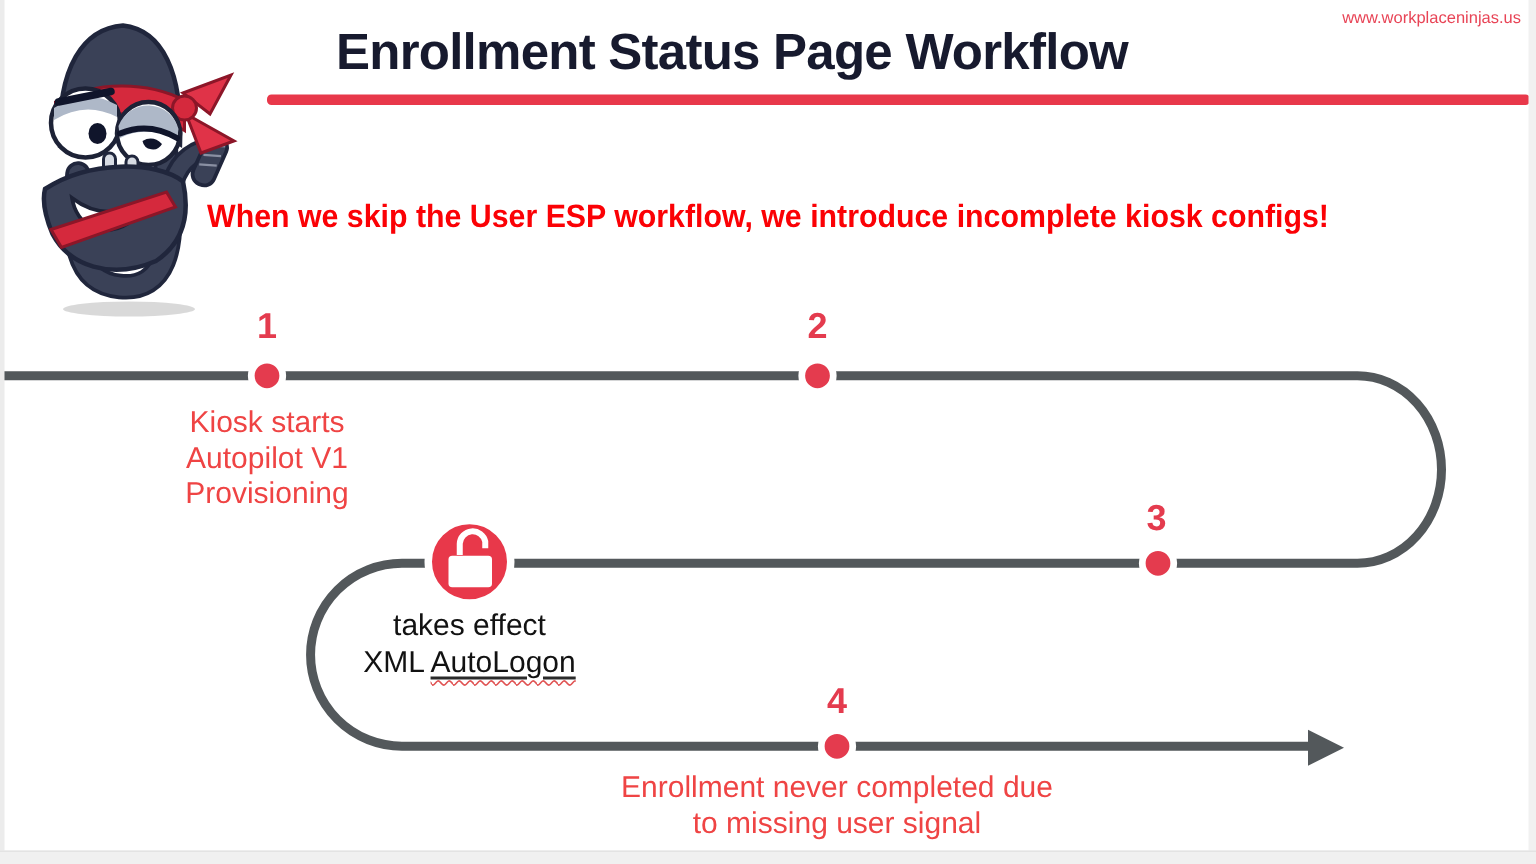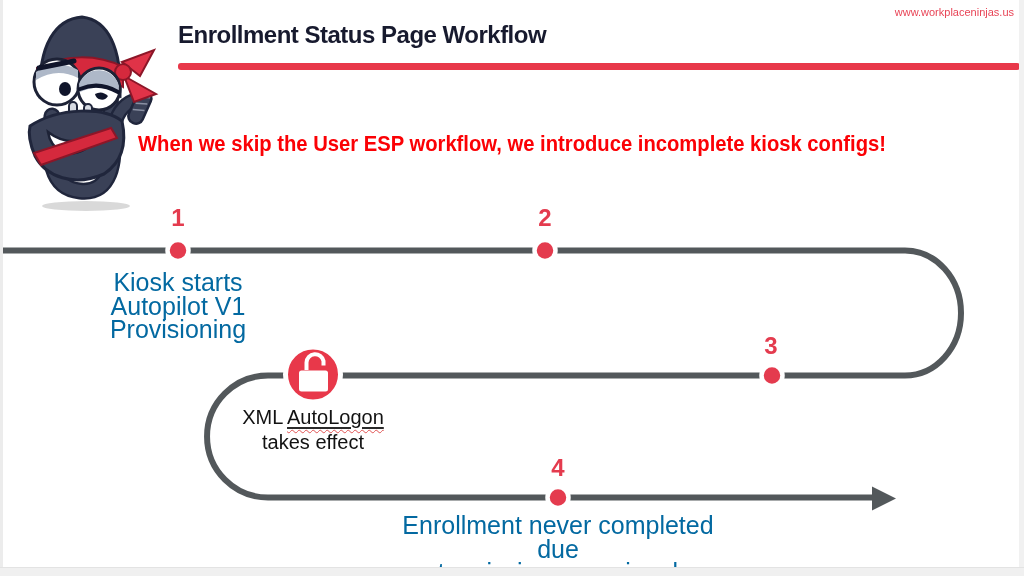--- a/index.html
+++ b/index.html
@@ -14,22 +14,22 @@
   }
   
   .edge-left   { position: absolute; left: 0; top: 0; width: 3px; height: 576px; background: #ececec; }
   .edge-right  { position: absolute; left: 1019px; top: 0; width: 5px; height: 576px; background: #f1f1f1; }
   .edge-bottom { position: absolute; left: 0; top: 567px; width: 1024px; height: 9px; background: #f0f0f0; border-top: 1px solid #e3e3e3; }
 
   .mascot { position: absolute; left: 4px; top: 4px; width: 156px; height: 212px; }
 
   .title {
     position: absolute; left: 178px; top: 13px; width: 620px;
-    font-size: 24px; font-weight: bold; color: #171a2e; letter-spacing: -0.5px;
-    line-height: 44px; white-space: nowrap;
+    font-size: 34px; font-weight: bold; color: #171a2e; letter-spacing: -0.5px;
+    line-height: 44px; white-space: nowrap; text-align: center;
   }
   .title-rule {
     position: absolute; left: 178px; top: 63px; width: 842px; height: 7px;
     background: #e8384a; border-radius: 3px;
   }
   .website {
     position: absolute; right: 10px; top: 6px;
     font-size: 11px; color: #e84456; white-space: nowrap;
   }
   .warning {
@@ -43,22 +43,22 @@
   .step-number {
     position: absolute; width: 60px; text-align: center;
     font-size: 24px; font-weight: 600; color: #e43b4e;
   }
   .n1 { left: 148px; top: 204px; }
   .n2 { left: 515px; top: 204px; }
   .n3 { left: 741px; top: 332px; }
   .n4 { left: 528px; top: 454px; }
 
   .step-label {
-    position: absolute; text-align: center; color: #0369a1;
-    font-size: 25px; line-height: 23.5px; white-space: pre-line;
+    position: absolute; text-align: center; color: #ef4444;
+    font-size: 20px; line-height: 23.5px; white-space: pre-line;
   }
   .l1 { left: 68px;  top: 271px; width: 220px; }
   .l2 { left: 435px; top: 273px; width: 220px; }
   .l3 { left: 665px; top: 391px; width: 220px; }
   .l4 { left: 398px; top: 514px; width: 320px; text-align: center; }
 
   .lock-label {
     position: absolute; left: 203px; top: 405px; width: 220px;
     text-align: center; color: #121212; font-size: 20px; line-height: 25px;
   }
@@ -150,20 +150,20 @@
   <div class="step-number n3">3</div>
   <div class="step-number n4">4</div>
 
   <div class="step-label l1">Kiosk starts
 Autopilot V1
 Provisioning</div>
   <div class="step-label l4">Enrollment never completed due
 to missing user signal</div>
 
   <div class="lock-label">
+    <div>takes effect</div>
     <div><span>XML </span><span class="misspelled"><span class="solid-u">AutoLogon</span></span></div>
-    <div>takes effect</div>
   </div>
 
   <div class="edge-left"></div>
   <div class="edge-right"></div>
   <div class="edge-bottom"></div>
 </div>
 
 </body></html>

